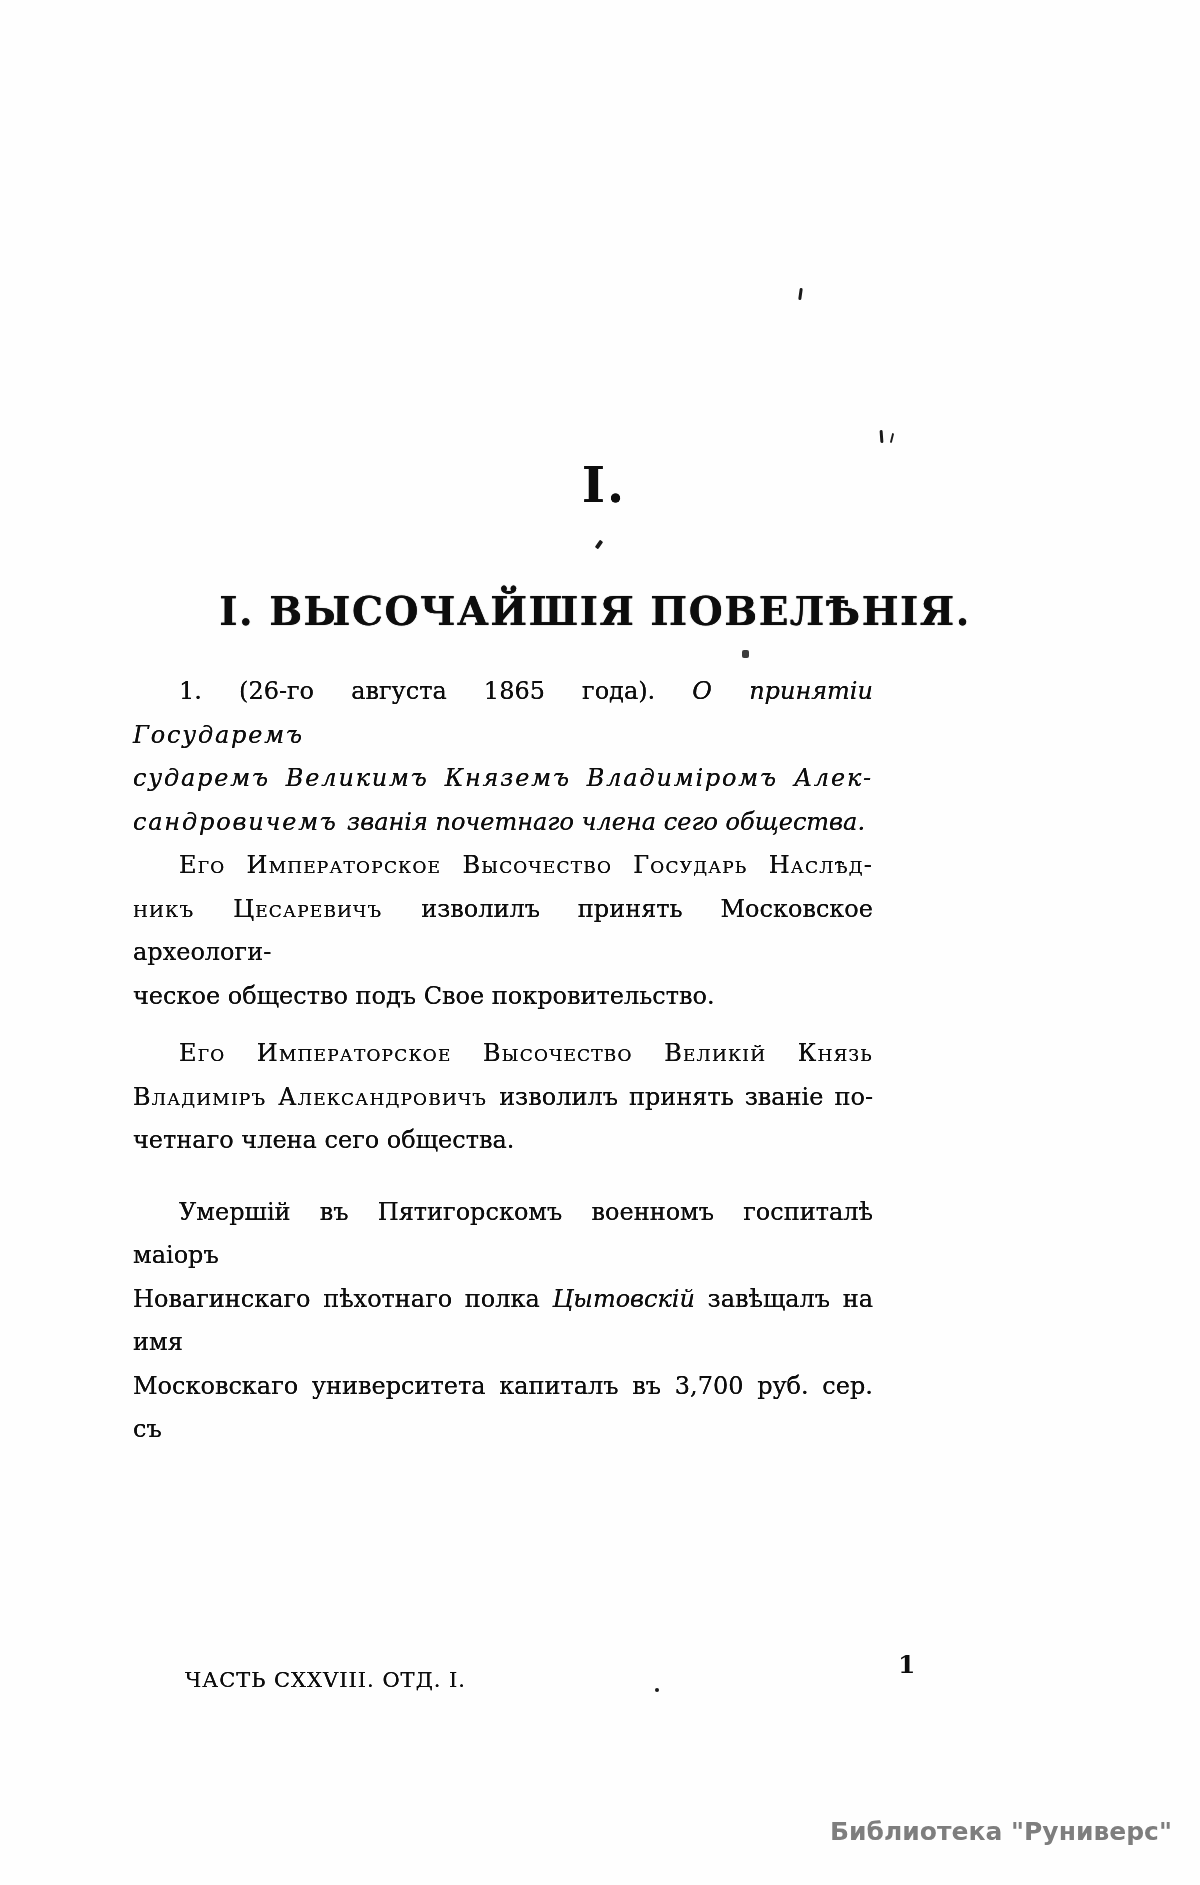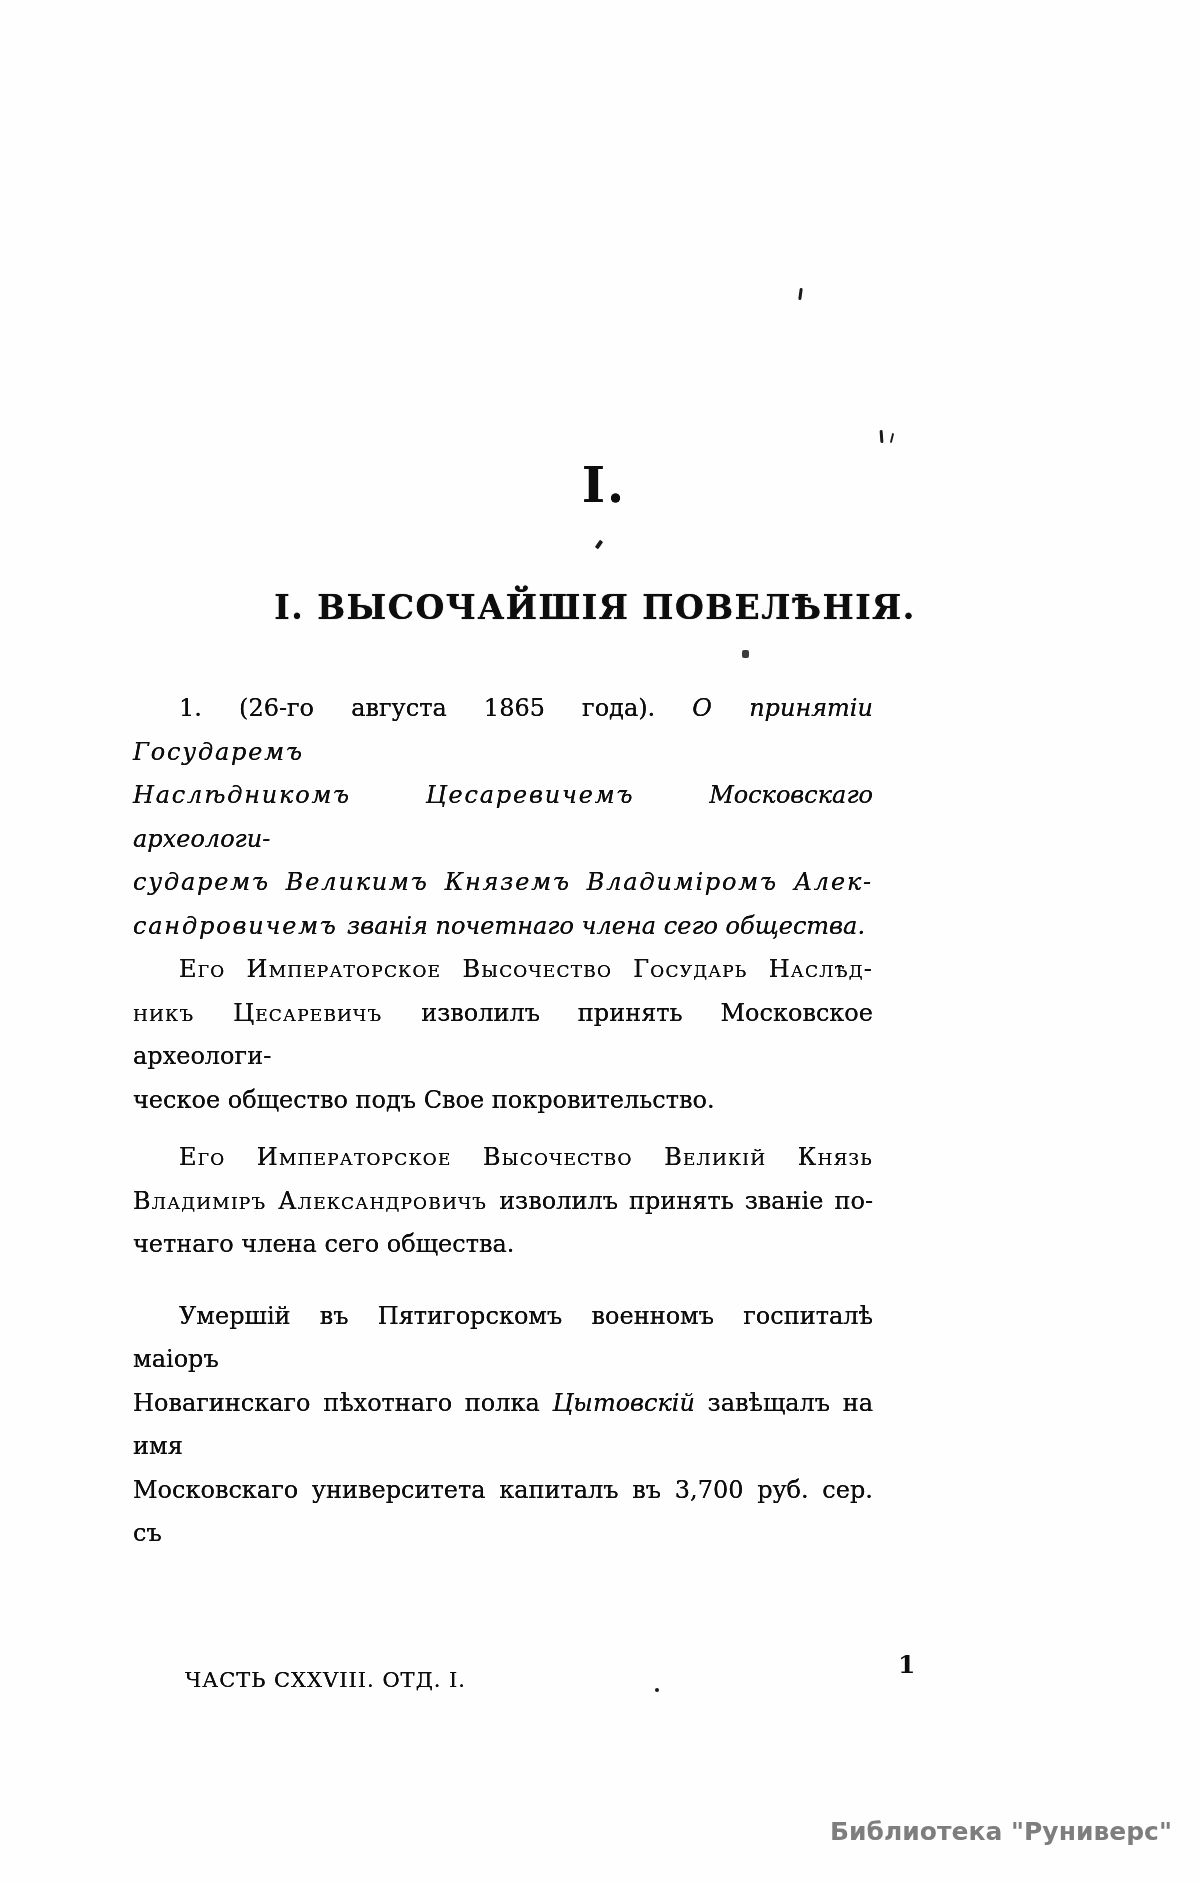--- a/index.html
+++ b/index.html
@@ -19,32 +19,31 @@
     text-align: center;
     font-size: 49px; font-weight: bold;
     letter-spacing: 2px;
     text-shadow: 0 0 0.6px #000;
   }
 
   
   .section-title {
     position: absolute; top: 588px; left: 0; width: 1190px;
     text-align: center;
-    font-size: 33px; font-weight: bold;
+    font-size: 39px; font-weight: bold;
     letter-spacing: 1.5px;
     text-shadow: 0 0 0.8px #000;
     white-space: nowrap;
   }
 
   
   .body-col {
     position: absolute; left: 133px; top: 670px; width: 740px;
     font-size: 24px; line-height: 43.5px;
     text-shadow: 0 0 0.5px #000;
-    margin-top: 17px;
   }
   .para { margin: 0; }
   .p3 { margin-top: 14px; }
   .p4 { margin-top: 42px; }
   .p5 { margin-top: 28px; }
 
   .ln { text-align: justify; text-align-last: justify; white-space: normal; }
   .ln.end { text-align-last: left; }
   .ind { text-indent: 46px; }
 
@@ -87,21 +86,20 @@
 <div class="scan-page">
 
   <div class="numeral">I.</div>
 
   <div class="section-title">І. ВЫСОЧАЙШІЯ ПОВЕЛѢНІЯ.</div>
 
   <div class="body-col">
 
     <div class="para p1">
       <div class="ln ind"><span class="rm">1. (26-го августа 1865 года). </span><span class="it">О принятіи </span><span class="itsp">Государемъ</span></div>
-      <div class="ln"><span class="itsp">Наслѣдникомъ Цесаревичемъ </span><span class="it">Московскаго археологи-</span></div>
       <div class="ln"><span class="itsp">сударемъ Великимъ Княземъ Владиміромъ Алек-</span></div>
       <div class="ln end"><span class="itsp">сандровичемъ </span><span class="it">званія почетнаго члена сего общества.</span></div>
     </div>
 
     <div class="para p2">
       <div class="ln ind"><span class="sc">Его Императорское Высочество Государь Наслѣд-</span></div>
       <div class="ln"><span class="sc">никъ Цесаревичъ </span><span class="rm">изволилъ принять Московское археологи-</span></div>
       <div class="ln end"><span class="rm">ческое общество подъ Свое покровительство.</span></div>
     </div>
 

